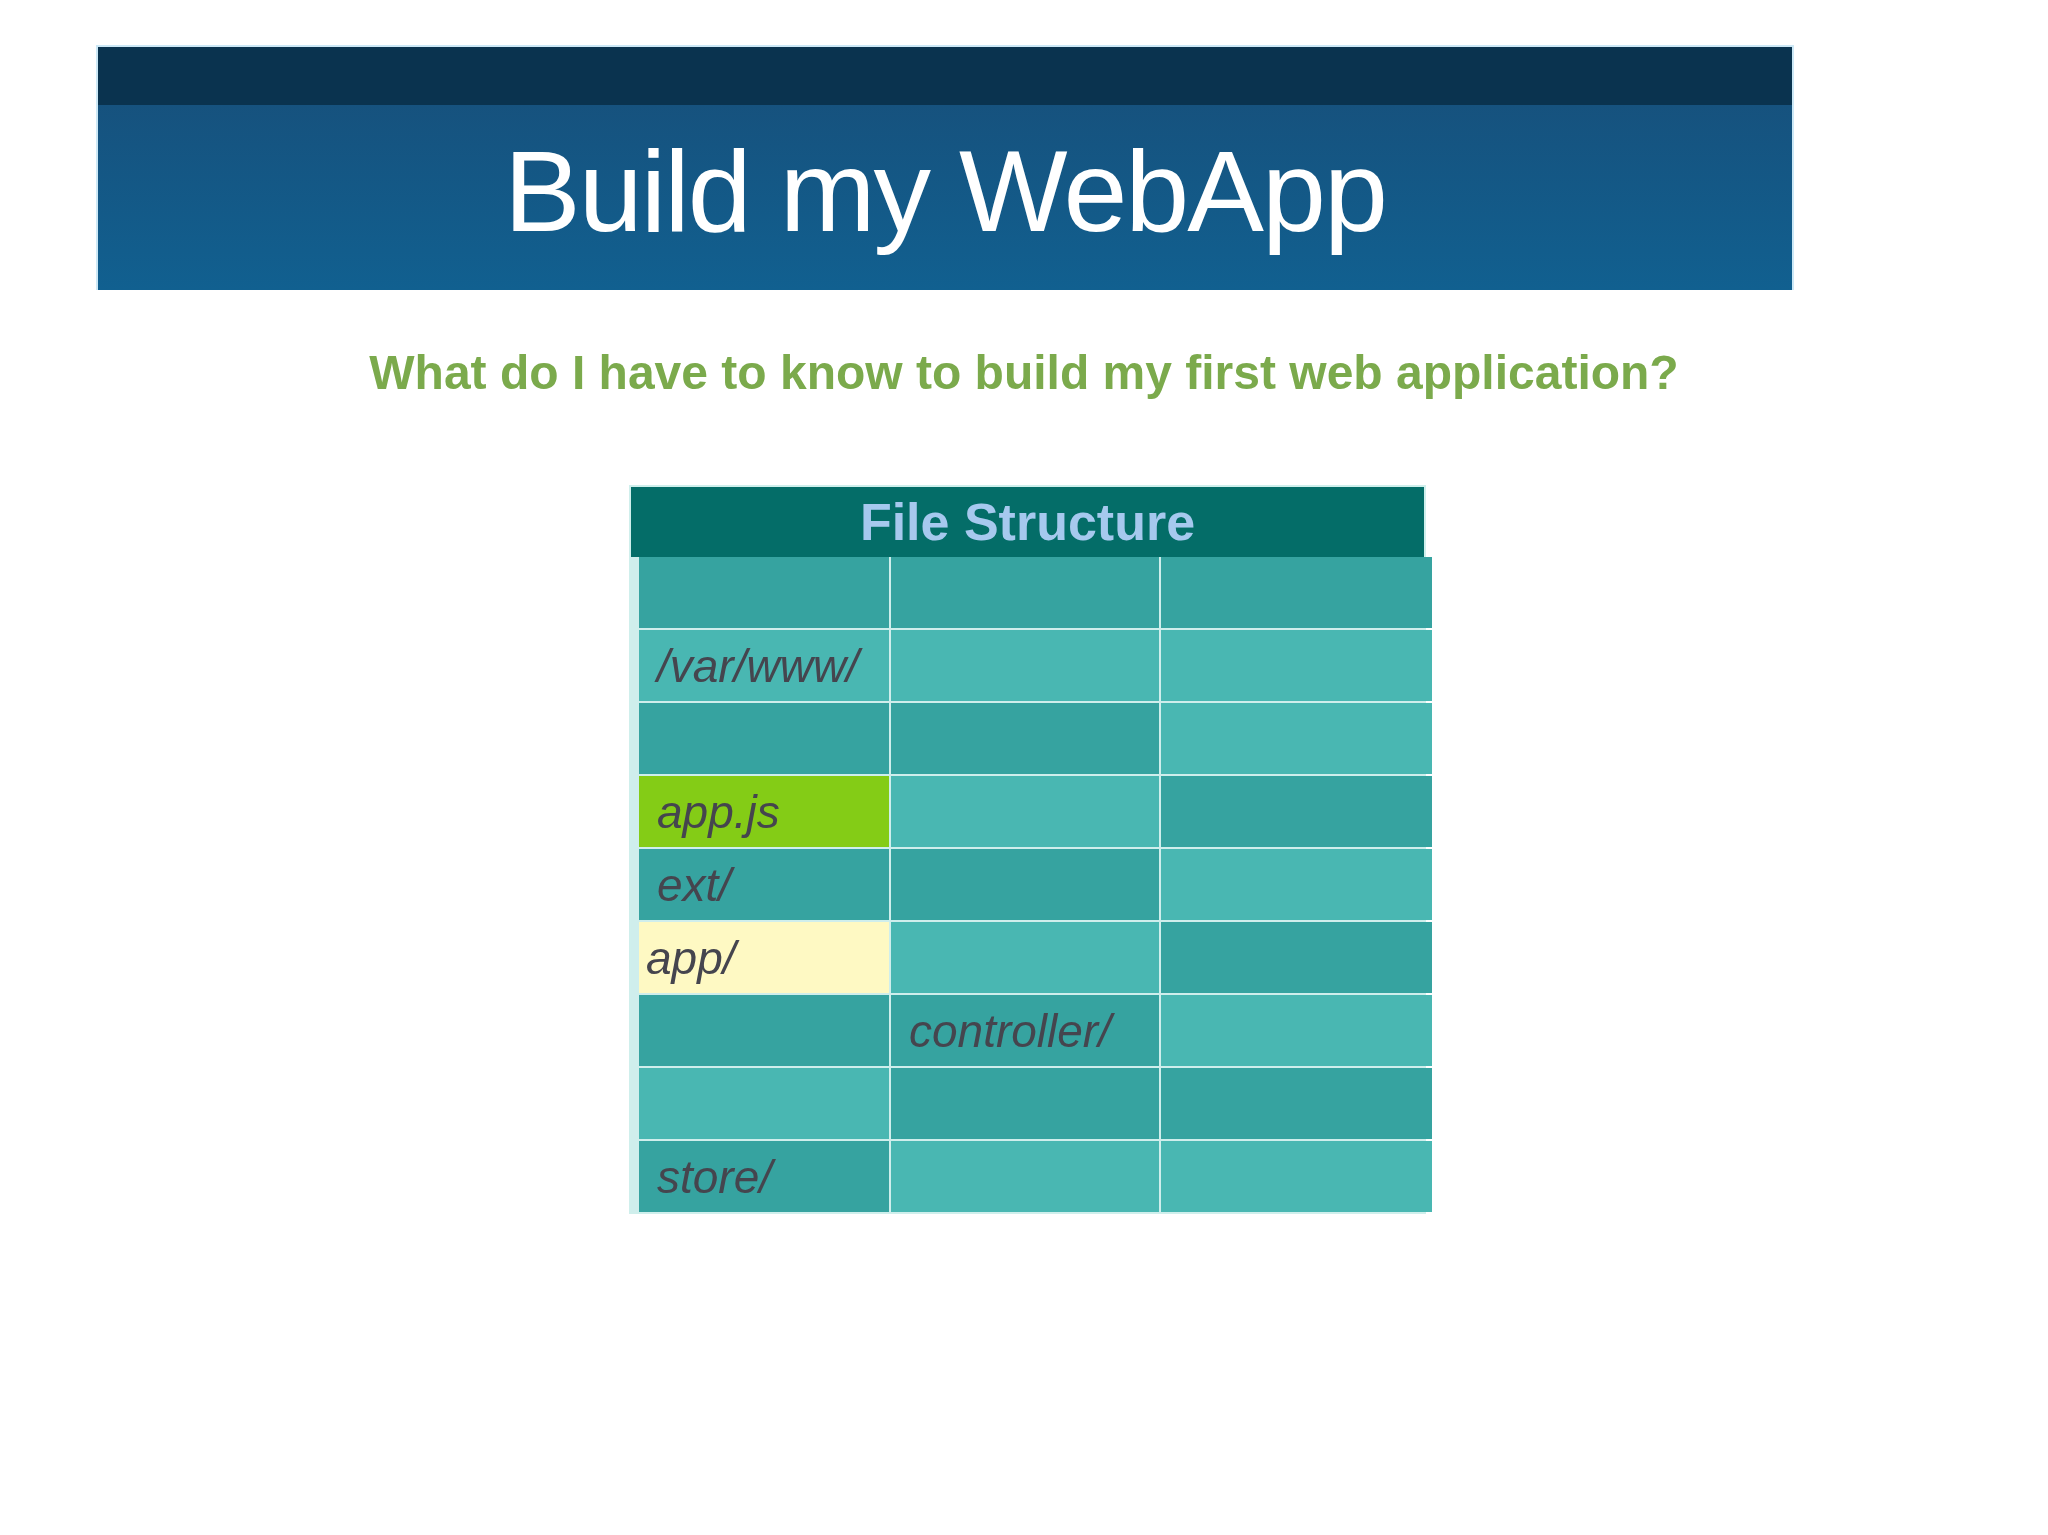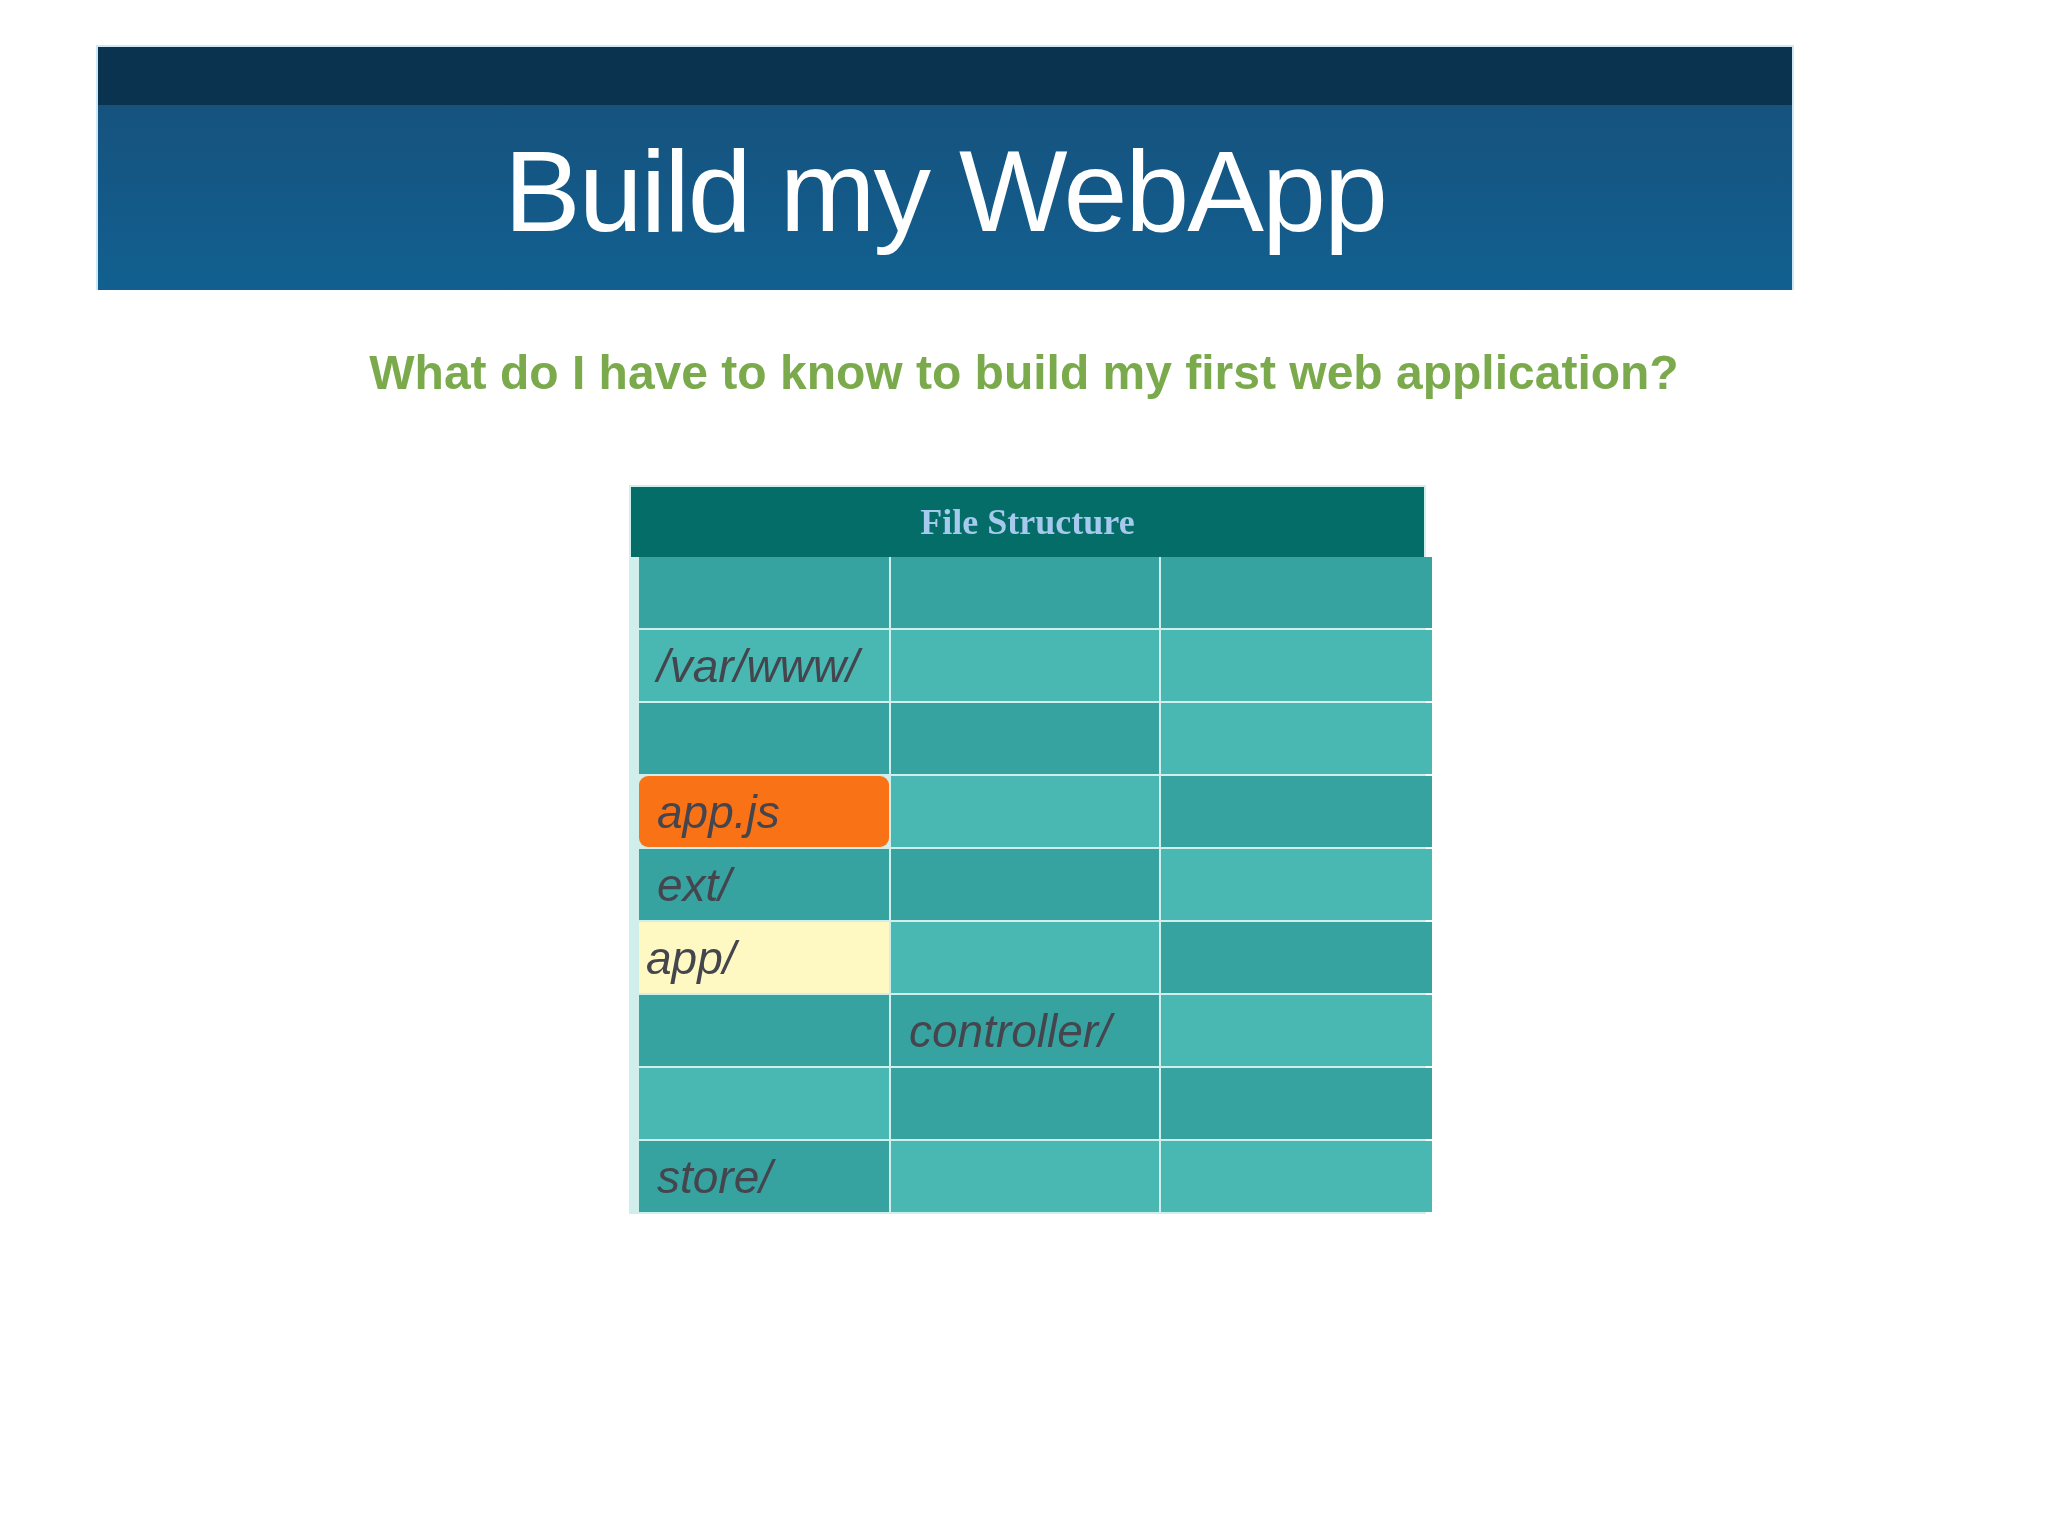--- a/index.html
+++ b/index.html
@@ -62,22 +62,22 @@
   .file-table {
     position: absolute; left: 629px; top: 485px;
     width: 797px;
     border: 2px solid rgba(207, 238, 236, 0.85);
     background: var(--grid-line);
   }
   .table-header {
     height: 70px; width: 100%;
     background: var(--table-header-bg);
     color: var(--table-header-text);
-    font-size: 36px; font-weight: 700;
-    display: flex; align-items: center; justify-content: center; font-family: Liberation Serif, serif;
+    font-size: 52px; font-weight: 700;
+    display: flex; align-items: center; justify-content: center;
   }
   .table-rows {
     display: grid;
     grid-template-columns: 250px 268px 271px;
     grid-auto-rows: 71px;
     gap: 2px;
     background: var(--grid-line);
     margin-left: 8px;
   }
   .cell {
@@ -116,21 +116,21 @@
     <div class="table-rows">
         <div class="cell row-dark-cell" style="background: rgb(54, 163, 160);"></div>
         <div class="cell row-dark-cell" style="background: rgb(54, 163, 160);"></div>
         <div class="cell row-dark-cell" style="background: rgb(54, 163, 160);"></div>
         <div class="cell row-light-cell" style="background: rgb(73, 183, 178);">/var/www/</div>
         <div class="cell row-light-cell" style="background: rgb(73, 183, 178);"></div>
         <div class="cell row-light-cell" style="background: rgb(73, 183, 178);"></div>
         <div class="cell row-dark-cell" style="background: rgb(54, 163, 160);"></div>
         <div class="cell row-dark-cell" style="background: rgb(54, 163, 160);"></div>
         <div class="cell row-light-cell" style="background: rgb(73, 183, 178);"></div>
-        <div class="cell row-light-cell" style="background: #f97316; border-radius: 9px;">app.js</div>
+        <div class="cell row-light-cell" style="background: #84cc16;">app.js</div>
         <div class="cell row-light-cell" style="background: rgb(73, 183, 178);"></div>
         <div class="cell row-dark-cell" style="background: rgb(54, 163, 160);"></div>
         <div class="cell row-dark-cell" style="background: rgb(54, 163, 160);">ext/</div>
         <div class="cell row-dark-cell" style="background: rgb(54, 163, 160);"></div>
         <div class="cell row-light-cell" style="background: rgb(73, 183, 178);"></div>
         <div class="cell row-light-cell" style="background: #fef9c3; padding-left: 7px;">app/</div>
         <div class="cell row-light-cell" style="background: rgb(73, 183, 178);"></div>
         <div class="cell row-dark-cell" style="background: rgb(54, 163, 160);"></div>
         <div class="cell row-dark-cell" style="background: rgb(54, 163, 160);"></div>
         <div class="cell row-dark-cell" style="background: rgb(54, 163, 160);">controller/</div>

